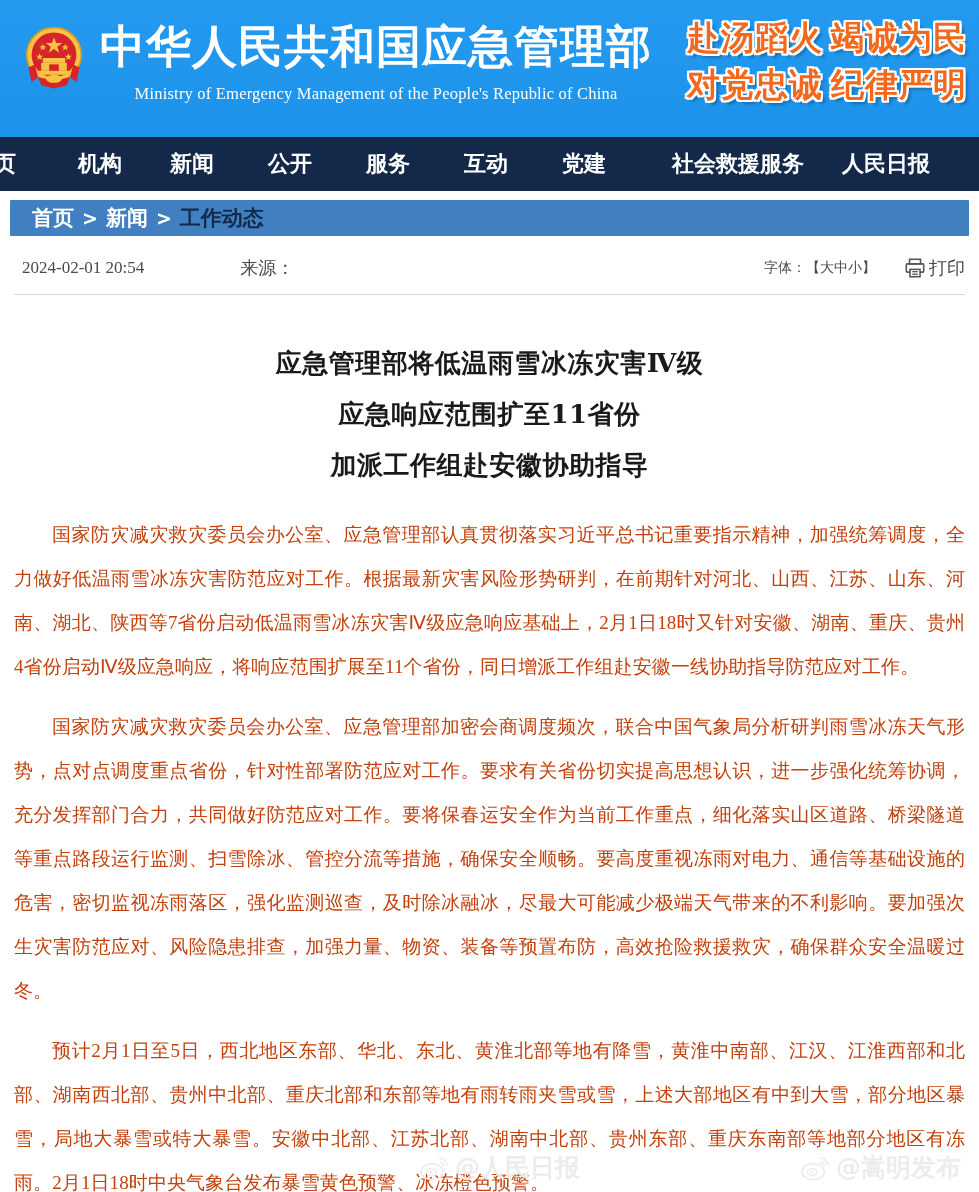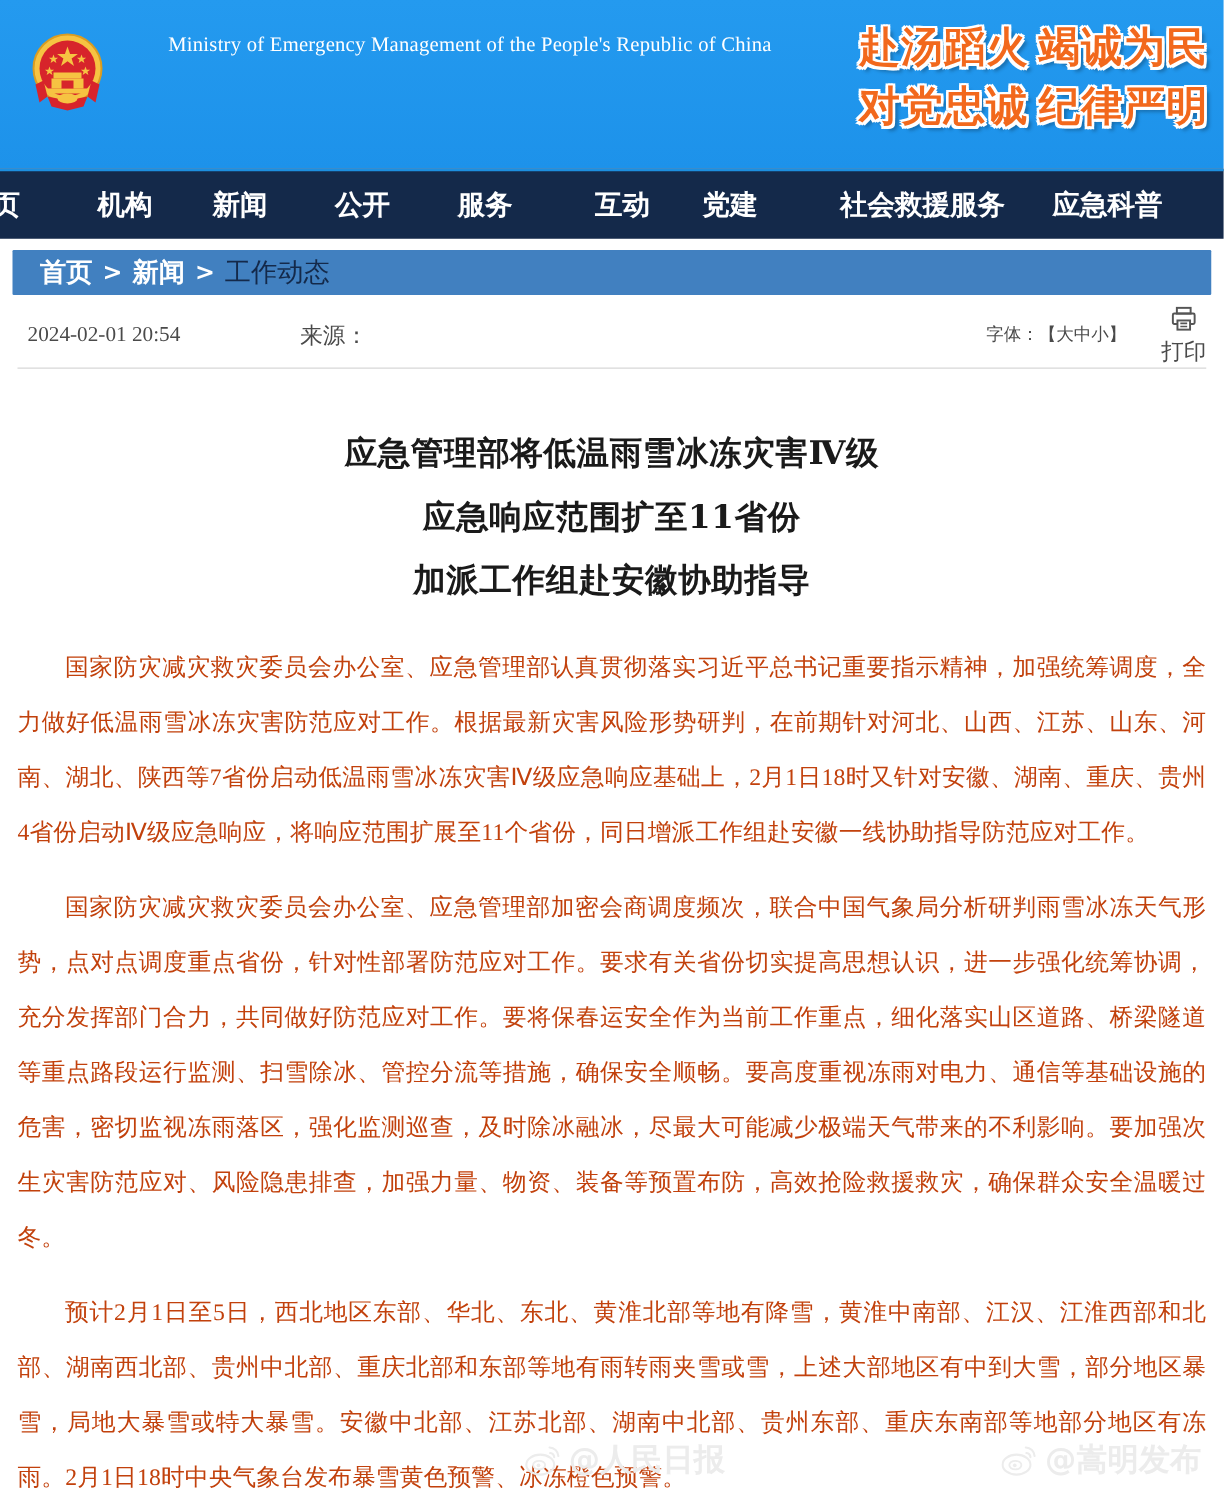--- a/index.html
+++ b/index.html
@@ -116,21 +116,21 @@
   .crumb-sep {
     font-family: "DejaVu Sans", sans-serif;
     font-size: 19px;
     font-weight: bold;
     color: #ffffff;
     margin: 0 8px;
   }
   .crumb-current {
     font-family: "DejaVu Sans", sans-serif;
     font-size: 21px;
-    font-weight: normal;
+    font-weight: bold;
     color: #14294a;
   }
 
   
   .meta-row {
     position: relative;
     height: 52px;
     margin: 6px 14px 0 14px;
     border-bottom: 1px solid #d8d8d8;
     display: flex;
@@ -163,21 +163,20 @@
   }
   .font-size-ctl .sizes { cursor: pointer; }
   .print-ctl {
     display: flex;
     align-items: center;
     gap: 3px;
     cursor: pointer;
     font-family: "Liberation Serif", serif;
     font-size: 18px;
     color: #4a4a4a;
-    flex-direction: column;
   }
   .printer-icon { display: block; }
 
   
   .article {
     margin: 0 14px;
     padding-top: 22px;
   }
   .headline {
     text-align: center;
@@ -241,43 +240,44 @@
     <rect x="30" y="66" width="40" height="5" fill="#f6c342"></rect>
     <rect x="44" y="58" width="12" height="8" fill="#d7242b"></rect>
 
     <path d="M18 62 L26 58 L30 74 L22 80 Z" fill="#d7242b"></path>
     <path d="M82 62 L74 58 L70 74 L78 80 Z" fill="#d7242b"></path>
     <path d="M30 74 L50 78 L70 74 L66 84 L50 88 L34 84 Z" fill="#d7242b"></path>
     <ellipse cx="50" cy="76" rx="10" ry="5" fill="#f6c342"></ellipse>
   </svg>
 
   <div class="header-title-block">
+    <div class="header-cn">中华人民共和国应急管理部</div>
     <div class="header-en">Ministry of Emergency Management of the People's Republic of China</div>
   </div>
 
   <div class="slogan">
     <div class="slogan-line">
       <span>赴汤蹈火</span><span>竭诚为民</span>
     </div>
     <div class="slogan-line">
       <span>对党忠诚</span><span>纪律严明</span>
     </div>
   </div>
 </div>
 
 <nav class="main-nav" style="position: relative;">
   <div class="nav-item" style="position: absolute; left: -14px;">首页</div>
   <div class="nav-item" style="position: absolute; left: 78px;">机构</div>
   <div class="nav-item" style="position: absolute; left: 170px;">新闻</div>
   <div class="nav-item" style="position: absolute; left: 268px;">公开</div>
   <div class="nav-item" style="position: absolute; left: 366px;">服务</div>
-  <div class="nav-item" style="position: absolute; left: 476px;">互动</div>
+  <div class="nav-item" style="position: absolute; left: 464px;">互动</div>
   <div class="nav-item" style="position: absolute; left: 562px;">党建</div>
   <div class="nav-item" style="position: absolute; left: 660px; margin-left: 12px;">社会救援服务</div>
-  <div class="nav-item" style="position: absolute; left: 842px;">应急科普</div>
+  <div class="nav-item" style="position: absolute; left: 842px;">人民日报</div>
 </nav>
 
 <div class="crumb-wrap">
   <div class="crumb-bar">
     <span class="crumb-link">首页</span>
     <span class="crumb-sep">&gt;</span>
     <span class="crumb-link">新闻</span>
     <span class="crumb-sep">&gt;</span>
     <span class="crumb-current">工作动态</span>
   </div>

